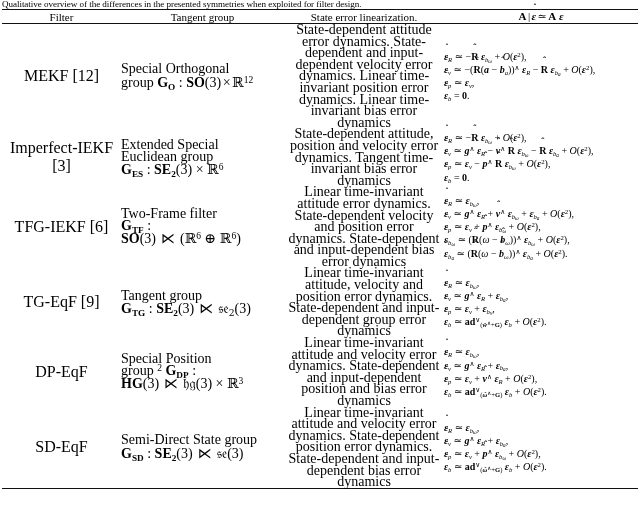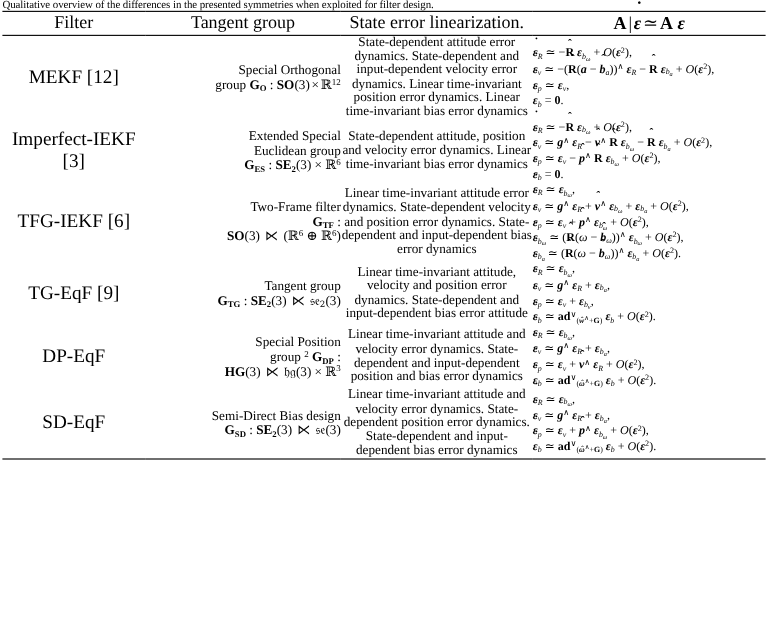--- a/index.html
+++ b/index.html
@@ -44,37 +44,37 @@
   .rule-bot  { border-bottom: 1.6px solid #111; }
 
   
   col.c-filter { width: 119px; }
   col.c-group  { width: 163px; }
   col.c-lin    { width: 160px; }
   col.c-mat    { width: 194px; }
 
   .hdr-row td {
     text-align: center;
-    font-size: 15px;
+    font-size: 11px;
     padding: 5px 0 5.5px 0;
   }
   .cell-filter {
     text-align: center;
     font-size: 16px;
     padding: 2px 1px;
   }
   .cell-group {
-    text-align: right;
-    font-size: 11px;
+    text-align: left;
+    font-size: 14px;
     line-height: 12.2px;
     padding: 2px 2px;
   }
   .cell-lin {
     text-align: center;
-    font-size: 11px;
+    font-size: 14px;
     line-height: 11.6px;
     padding: 3px 4px;
   }
   .cell-mat {
     text-align: left;
     font-size: 10px;
     line-height: 13.2px;
     padding: 3px 2px 3px 8px;
     white-space: nowrap;
   }
@@ -169,21 +169,21 @@
           <span class="eqline"><span class="bfit dotacc">ε</span><sub class="it">b</sub> = <span class="bf">0</span>.</span>
         </td>
       </tr>
 
       <tr>
         <td class="cell-filter">Imperfect-IEKF [3]</td>
         <td class="cell-group">
           Extended Special<br>Euclidean group<br>
           <span class="bf">G<sub class="bf">ES</sub></span> : <span class="bf">SE<sub class="bf">2</sub></span>(3) × <span class="bb">ℝ</span><sup>6</sup>
         </td>
-        <td class="cell-lin">State-dependent attitude, position and velocity error dynamics. Linear time-invariant bias error dynamics</td>
+        <td class="cell-lin">State-dependent attitude, position and velocity error dynamics. Tangent time-invariant bias error dynamics</td>
         <td class="cell-mat">
           <span class="eqline"><span class="bfit dotacc">ε</span><sub class="it">R</sub> ≃ −<span class="bf hatacc">R</span> <span class="bfit">ε</span><sub class="it">b<sub>ω</sub></sub> + <span class="cal">O</span>(<span class="bfit">ε</span><sup>2</sup>),</span>
           <span class="eqline"><span class="bfit dotacc">ε</span><sub class="it">v</sub> ≃ <span class="bfit">g</span><sup>∧</sup> <span class="bfit">ε</span><sub class="it">R</sub> − <span class="bfit hatacc">v</span><sup>∧</sup> <span class="bf hatacc">R</span> <span class="bfit">ε</span><sub class="it">b<sub>ω</sub></sub> − <span class="bf hatacc">R</span> <span class="bfit">ε</span><sub class="it">b<sub>a</sub></sub> + <span class="cal">O</span>(<span class="bfit">ε</span><sup>2</sup>),</span>
           <span class="eqline"><span class="bfit dotacc">ε</span><sub class="it">p</sub> ≃ <span class="bfit">ε</span><sub class="it">v</sub> − <span class="bfit hatacc">p</span><sup>∧</sup> <span class="bf hatacc">R</span> <span class="bfit">ε</span><sub class="it">b<sub>ω</sub></sub> + <span class="cal">O</span>(<span class="bfit">ε</span><sup>2</sup>),</span>
           <span class="eqline"><span class="bfit dotacc">ε</span><sub class="it">b</sub> = <span class="bf">0</span>.</span>
         </td>
       </tr>
 
       <tr>
         <td class="cell-filter">TFG-IEKF [6]</td>
@@ -201,21 +201,21 @@
           <span class="eqline"><span class="bfit dotacc">ε</span><sub class="it">b<sub>a</sub></sub> ≃ (<span class="bf hatacc">R</span>(<span class="it">ω</span> − <span class="bfit hatacc">b</span><sub class="it">ω</sub>))<sup>∧</sup> <span class="bfit">ε</span><sub class="it">b<sub>a</sub></sub> + <span class="cal">O</span>(<span class="bfit">ε</span><sup>2</sup>).</span>
         </td>
       </tr>
 
       <tr>
         <td class="cell-filter">TG-EqF [9]</td>
         <td class="cell-group">
           <span>Tangent group</span><br>
           <span class="bf">G<sub class="bf">TG</sub></span> : <span class="bf">SE<sub class="bf">2</sub></span>(3) <span class="op">⋉</span> <span class="frak">𝔰𝔢<sub>2</sub></span>(3)
         </td>
-        <td class="cell-lin">Linear time-invariant attitude, velocity and position error dynamics. State-dependent and input-dependent bias error attitude</td>
+        <td class="cell-lin">Linear time-invariant attitude, velocity and position error dynamics. State-dependent and input-dependent group error dynamics</td>
         <td class="cell-mat">
           <span class="eqline"><span class="bfit dotacc">ε</span><sub class="it">R</sub> ≃ <span class="bfit">ε</span><sub class="it">b<sub>ω</sub></sub>,</span>
           <span class="eqline"><span class="bfit dotacc">ε</span><sub class="it">v</sub> ≃ <span class="bfit">g</span><sup>∧</sup> <span class="bfit">ε</span><sub class="it">R</sub> + <span class="bfit">ε</span><sub class="it">b<sub>a</sub></sub>,</span>
           <span class="eqline"><span class="bfit dotacc">ε</span><sub class="it">p</sub> ≃ <span class="bfit">ε</span><sub class="it">v</sub> + <span class="bfit">ε</span><sub class="it">b<sub>v</sub></sub>,</span>
           <span class="eqline"><span class="bfit dotacc">ε</span><sub class="it">b</sub> ≃ <span class="bf">ad</span><sup>∨</sup><sub>(<span class="bfit hatacc">w</span><sup class="sm">∧</sup>+<span class="bf">G</span>)</sub> <span class="bfit">ε</span><sub class="it">b</sub> + <span class="cal">O</span>(<span class="bfit">ε</span><sup>2</sup>).</span>
         </td>
       </tr>
 
       <tr>
         <td class="cell-filter">DP-EqF</td>
@@ -229,21 +229,21 @@
           <span class="eqline"><span class="bfit dotacc">ε</span><sub class="it">R</sub> ≃ <span class="bfit">ε</span><sub class="it">b<sub>ω</sub></sub>,</span>
           <span class="eqline"><span class="bfit dotacc">ε</span><sub class="it">v</sub> ≃ <span class="bfit">g</span><sup>∧</sup> <span class="bfit">ε</span><sub class="it">R</sub> + <span class="bfit">ε</span><sub class="it">b<sub>a</sub></sub>,</span>
           <span class="eqline"><span class="bfit dotacc">ε</span><sub class="it">p</sub> ≃ <span class="bfit">ε</span><sub class="it">v</sub> + <span class="bfit hatacc">v</span><sup>∧</sup> <span class="bfit">ε</span><sub class="it">R</sub> + <span class="cal">O</span>(<span class="bfit">ε</span><sup>2</sup>),</span>
           <span class="eqline"><span class="bfit dotacc">ε</span><sub class="it">b</sub> ≃ <span class="bf">ad</span><sup>∨</sup><sub>(<span class="bfit hatacc">ω</span><sup class="sm">∧</sup>+<span class="bf">G</span>)</sub> <span class="bfit">ε</span><sub class="it">b</sub> + <span class="cal">O</span>(<span class="bfit">ε</span><sup>2</sup>).</span>
         </td>
       </tr>
 
       <tr class="rule-bot">
         <td class="cell-filter">SD-EqF</td>
         <td class="cell-group">
-          <span>Semi-Direct Bias design</span><br>
+          <span>Semi-Direct State group</span><br>
           <span class="bf">G<sub class="bf">SD</sub></span> : <span class="bf">SE<sub class="bf">2</sub></span>(3) <span class="op">⋉</span> <span class="frak">𝔰𝔢</span>(3)
         </td>
         <td class="cell-lin">Linear time-invariant attitude and velocity error dynamics. State-dependent position error dynamics. State-dependent and input-dependent bias error dynamics</td>
         <td class="cell-mat">
           <span class="eqline"><span class="bfit dotacc">ε</span><sub class="it">R</sub> ≃ <span class="bfit">ε</span><sub class="it">b<sub>ω</sub></sub>,</span>
           <span class="eqline"><span class="bfit dotacc">ε</span><sub class="it">v</sub> ≃ <span class="bfit">g</span><sup>∧</sup> <span class="bfit">ε</span><sub class="it">R</sub> + <span class="bfit">ε</span><sub class="it">b<sub>a</sub></sub>,</span>
           <span class="eqline"><span class="bfit dotacc">ε</span><sub class="it">p</sub> ≃ <span class="bfit">ε</span><sub class="it">v</sub> + <span class="bfit hatacc">p</span><sup>∧</sup> <span class="bfit">ε</span><sub class="it">b<sub>ω</sub></sub> + <span class="cal">O</span>(<span class="bfit">ε</span><sup>2</sup>),</span>
           <span class="eqline"><span class="bfit dotacc">ε</span><sub class="it">b</sub> ≃ <span class="bf">ad</span><sup>∨</sup><sub>(<span class="bfit hatacc">ω</span><sup class="sm">∧</sup>+<span class="bf">G</span>)</sub> <span class="bfit">ε</span><sub class="it">b</sub> + <span class="cal">O</span>(<span class="bfit">ε</span><sup>2</sup>).</span>
         </td>
       </tr>

